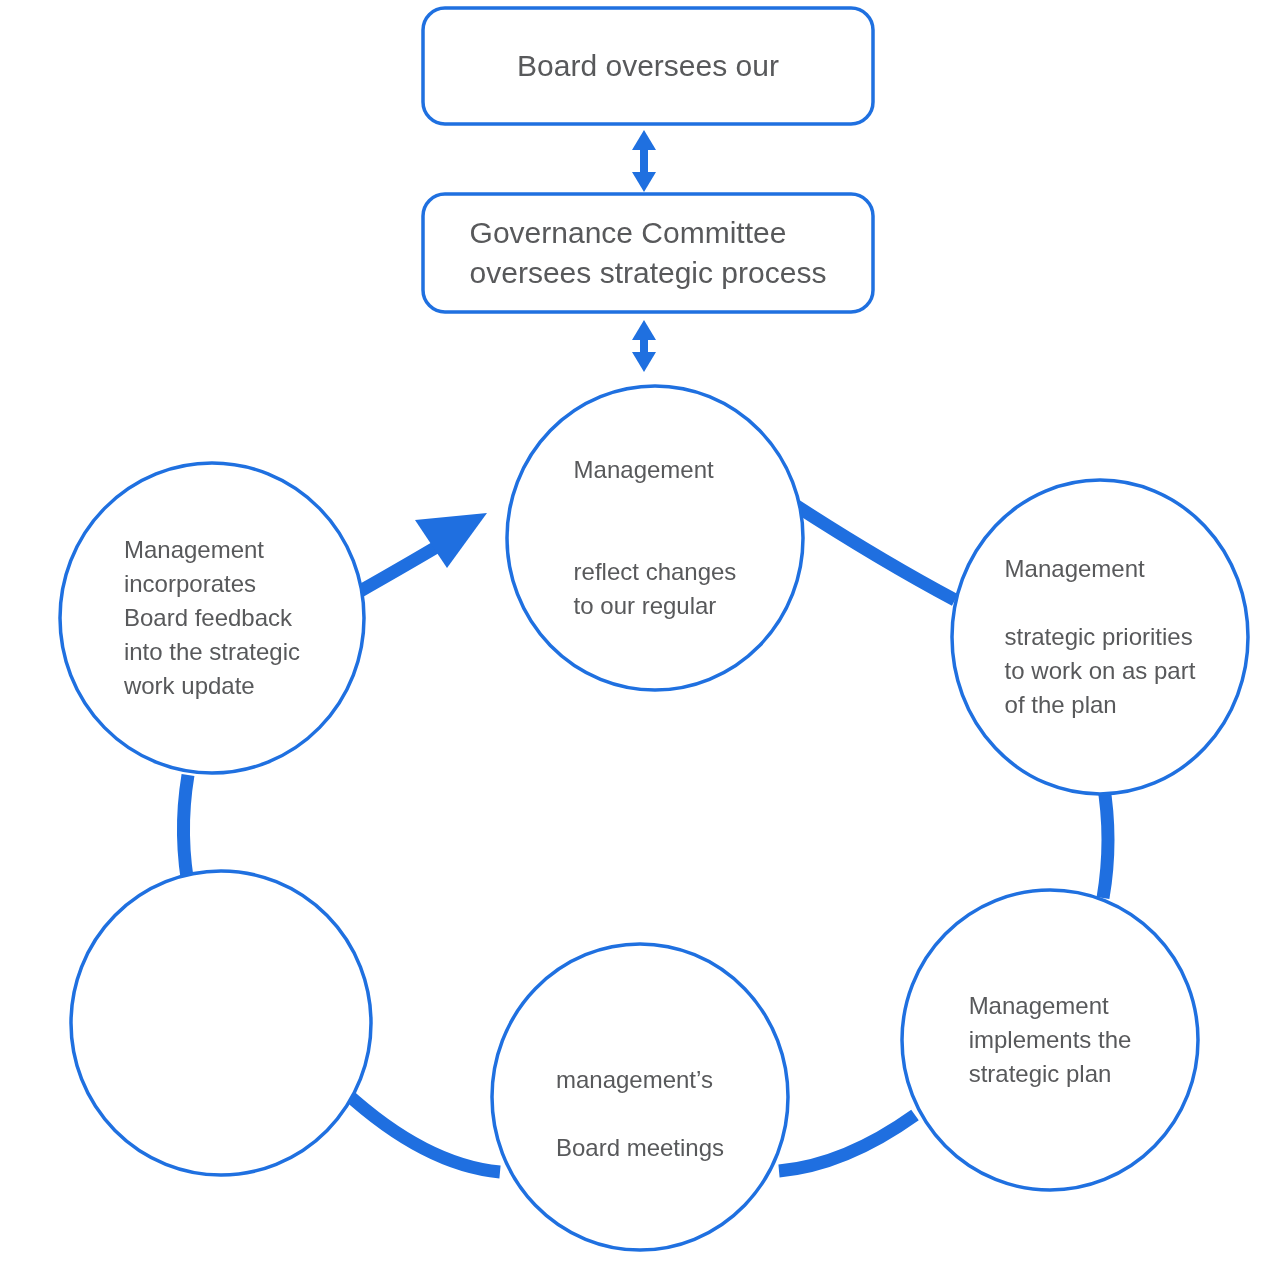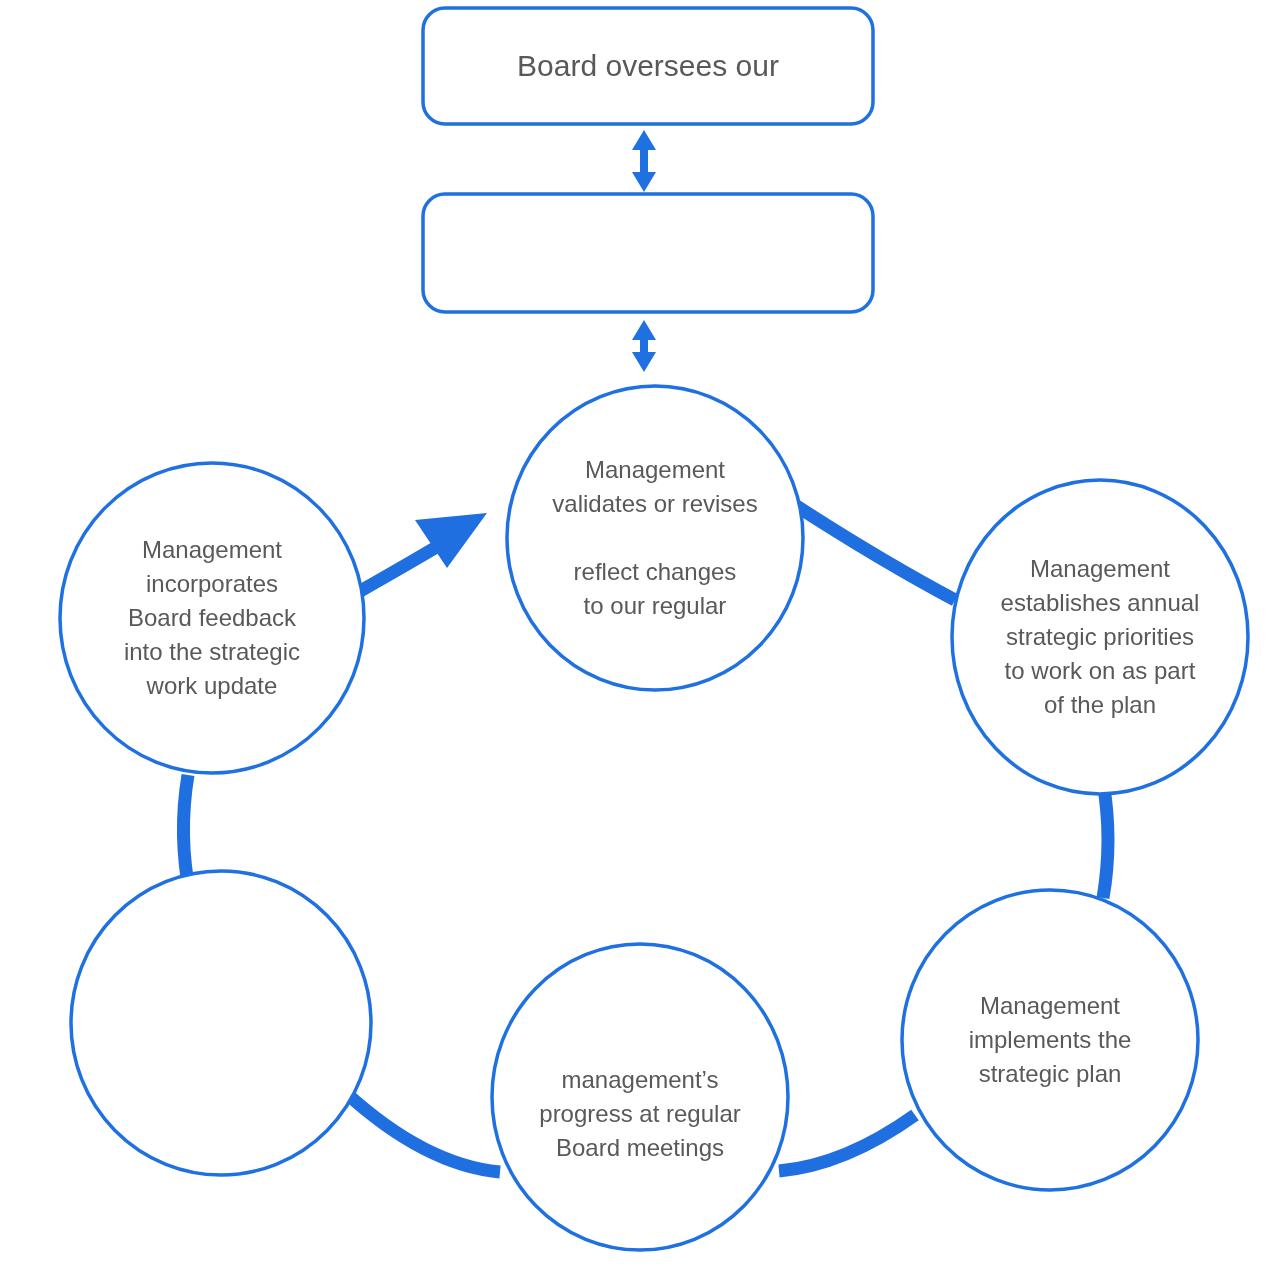--- a/index.html
+++ b/index.html
@@ -23,21 +23,20 @@
     top: 0;
     left: 0;
     width: 1288px;
     height: 1276px;
   }
   .node-text {
     position: absolute;
     display: flex;
     align-items: center;
     justify-content: center;
-    text-align: center;
     color: #58595b;
     pointer-events: none;
     box-sizing: border-box;
   }
   .box-text {
     font-size: 30px;
     line-height: 1.32;
   }
   .circle-text {
     font-size: 24px;
@@ -96,54 +95,57 @@
 
     <ellipse cx="221" cy="1023" rx="150" ry="152" fill="#ffffff" stroke="#1f70e0" stroke-width="3.5"></ellipse>
 
     <ellipse cx="212" cy="618" rx="152" ry="155" fill="#ffffff" stroke="#1f70e0" stroke-width="3.5"></ellipse>
   </svg>
 
   <div class="node-text box-text" style="left:423px; top:8px; width:450px; height:116px;">
     <div><span>Board oversees our</span><br></div>
   </div>
 
+  <div class="node-text box-text" style="left:423px; top:194px; width:450px; height:118px;">
+    <div><span>Governance Committee</span><br><span>oversees strategic process</span></div>
+  </div>
 
   <div class="node-text circle-text" style="left:507px; top:386px; width:296px; height:304px;">
     <div>
       <span>Management</span><br>
-      <span>validates or revises</span><br>
+      <br>
       <br>
       <span>reflect changes</span><br>
       <span>to our regular</span>
     </div>
   </div>
 
   <div class="node-text circle-text" style="left:952px; top:480px; width:296px; height:314px;">
     <div>
       <span>Management</span><br>
-      <span>establishes annual</span><br>
+      <br>
       <span>strategic priorities</span><br>
       <span>to work on as part</span><br>
       <span>of the plan</span>
     </div>
   </div>
 
   <div class="node-text circle-text" style="left:902px; top:890px; width:296px; height:300px;">
     <div>
       <span>Management</span><br>
       <span>implements the</span><br>
       <span>strategic plan</span>
     </div>
   </div>
 
   <div class="node-text circle-text" style="left:492px; top:944px; width:296px; height:306px;">
     <div>
       <br>
       <span>management’s</span><br>
-      <span>progress at regular</span><br>
+      <br>
       <span>Board meetings</span>
     </div>
   </div>
 
 
   <div class="node-text circle-text small-pad" style="left:60px; top:463px; width:304px; height:310px;">
     <div>
       <span>Management</span><br>
       <span>incorporates</span><br>
       <span>Board feedback</span><br>

